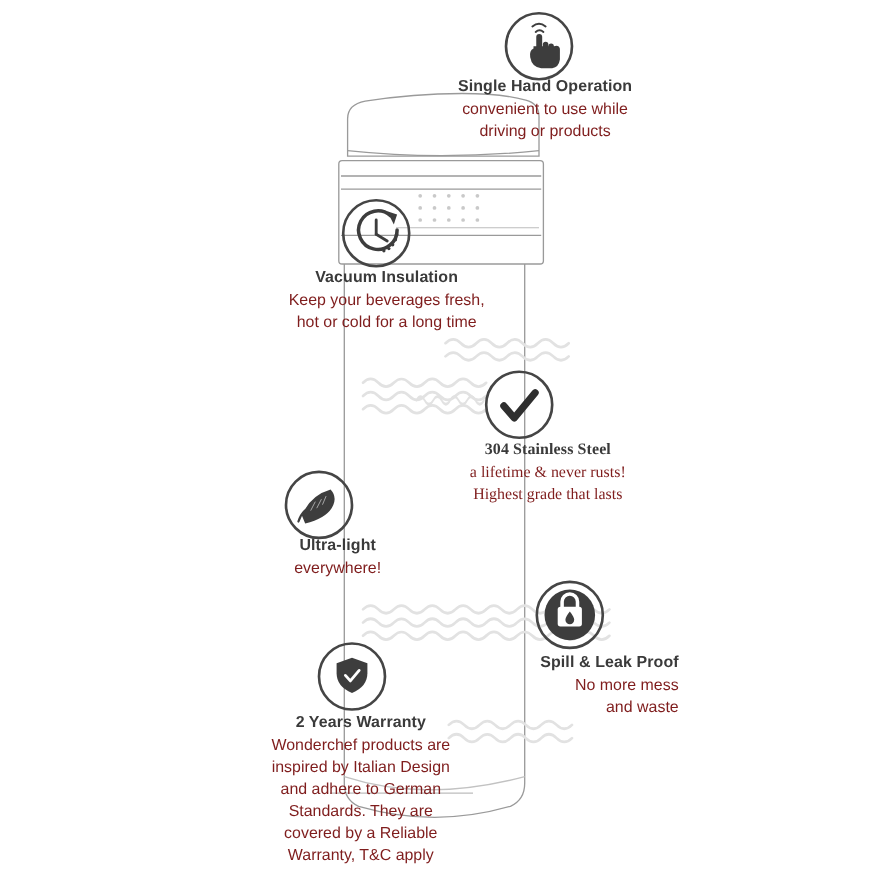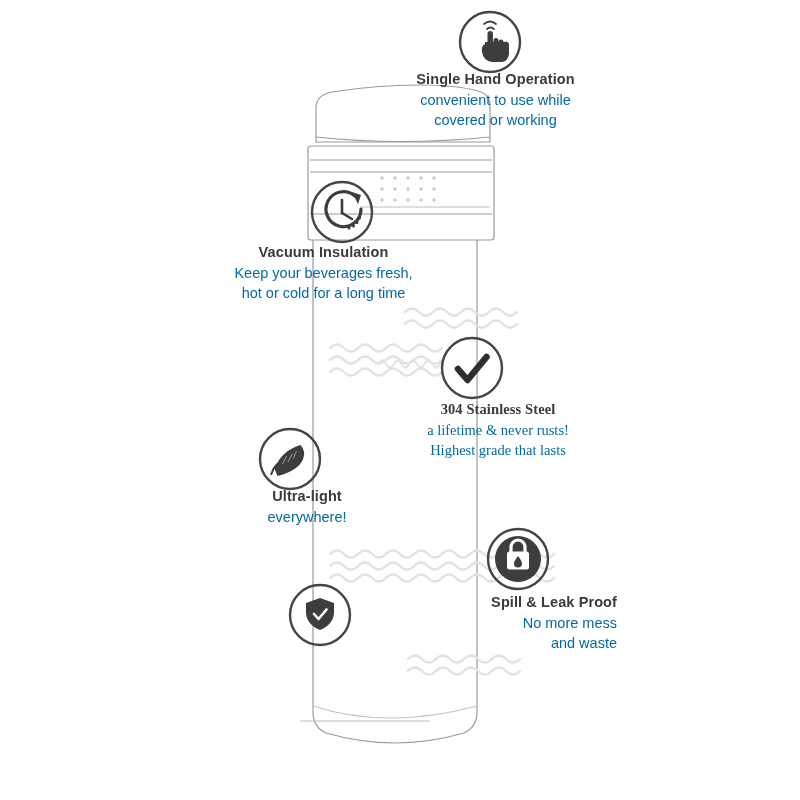--- a/index.html
+++ b/index.html
@@ -36,28 +36,28 @@
     font-size: 14.5px;
     font-weight: bold;
     color: #3a3a3a;
     letter-spacing: 0.1px;
     line-height: 1.35;
     white-space: nowrap;
   }
   .feature .desc {
     font-size: 14.5px;
     font-weight: normal;
-    color: #0369a1;
+    color: #7f1d1d;
     line-height: 1.38;
   }
   .center { text-align: center; }
 
   
   #f-single { left: 393px; top: 70px; width: 205px; }
-  #f-vacuum { left: 216px; top: 243px; width: 215px; }
+  #f-vacuum { left: 244px; top: 243px; width: 215px; }
   #f-steel  { left: 398px; top: 400px; width: 200px; font-family: Liberation Serif, serif; }
   #f-ultra  { left: 213px; top: 487px; width: 188px; }
   #f-spill  { left: 437px; top: 593px; width: 180px; text-align: right; }
   #f-warranty { left: 216px; top: 648px; width: 224px; }
 </style>
 </head>
 <body>
 
 <div id="stage">
 
@@ -215,21 +215,21 @@
     <g>
       <circle cx="320" cy="615" r="30" fill="none" stroke="#454545" stroke-width="2.4"></circle>
       <path d="M320 598 l-14 5 v9 q0 12 14 18 q14 -6 14 -18 v-9 z" fill="#3d3d3d"></path>
       <path d="M314 614 l4.5 5 l8 -9.5" fill="none" stroke="#ffffff" stroke-width="2.6" stroke-linecap="round" stroke-linejoin="round"></path>
     </g>
   </svg>
 
   <div class="feature center" id="f-single">
     <div class="ttl">Single Hand Operation</div>
     <div class="desc">convenient to use while</div>
-    <div class="desc">covered or working</div>
+    <div class="desc">driving or products</div>
   </div>
 
   <div class="feature center" id="f-vacuum">
     <div class="ttl">Vacuum Insulation</div>
     <div class="desc">Keep your beverages fresh,</div>
     <div class="desc">hot or cold for a long time</div>
   </div>
 
   <div class="feature center" id="f-steel">
     <div class="ttl">304 Stainless Steel</div>
@@ -241,14 +241,23 @@
     <div class="ttl">Ultra-light</div>
     <div class="desc">everywhere!</div>
   </div>
 
   <div class="feature center" id="f-spill">
     <div class="ttl">Spill &amp; Leak Proof</div>
     <div class="desc">No more mess</div>
     <div class="desc">and waste</div>
   </div>
 
+  <div class="feature center" id="f-warranty">
+    <div class="ttl">2 Years Warranty</div>
+    <div class="desc">Wonderchef products are</div>
+    <div class="desc">inspired by Italian Design</div>
+    <div class="desc">and adhere to German</div>
+    <div class="desc">Standards. They are</div>
+    <div class="desc">covered by a Reliable</div>
+    <div class="desc">Warranty, T&amp;C apply</div>
+  </div>
 
 </div>
 
 </body></html>

